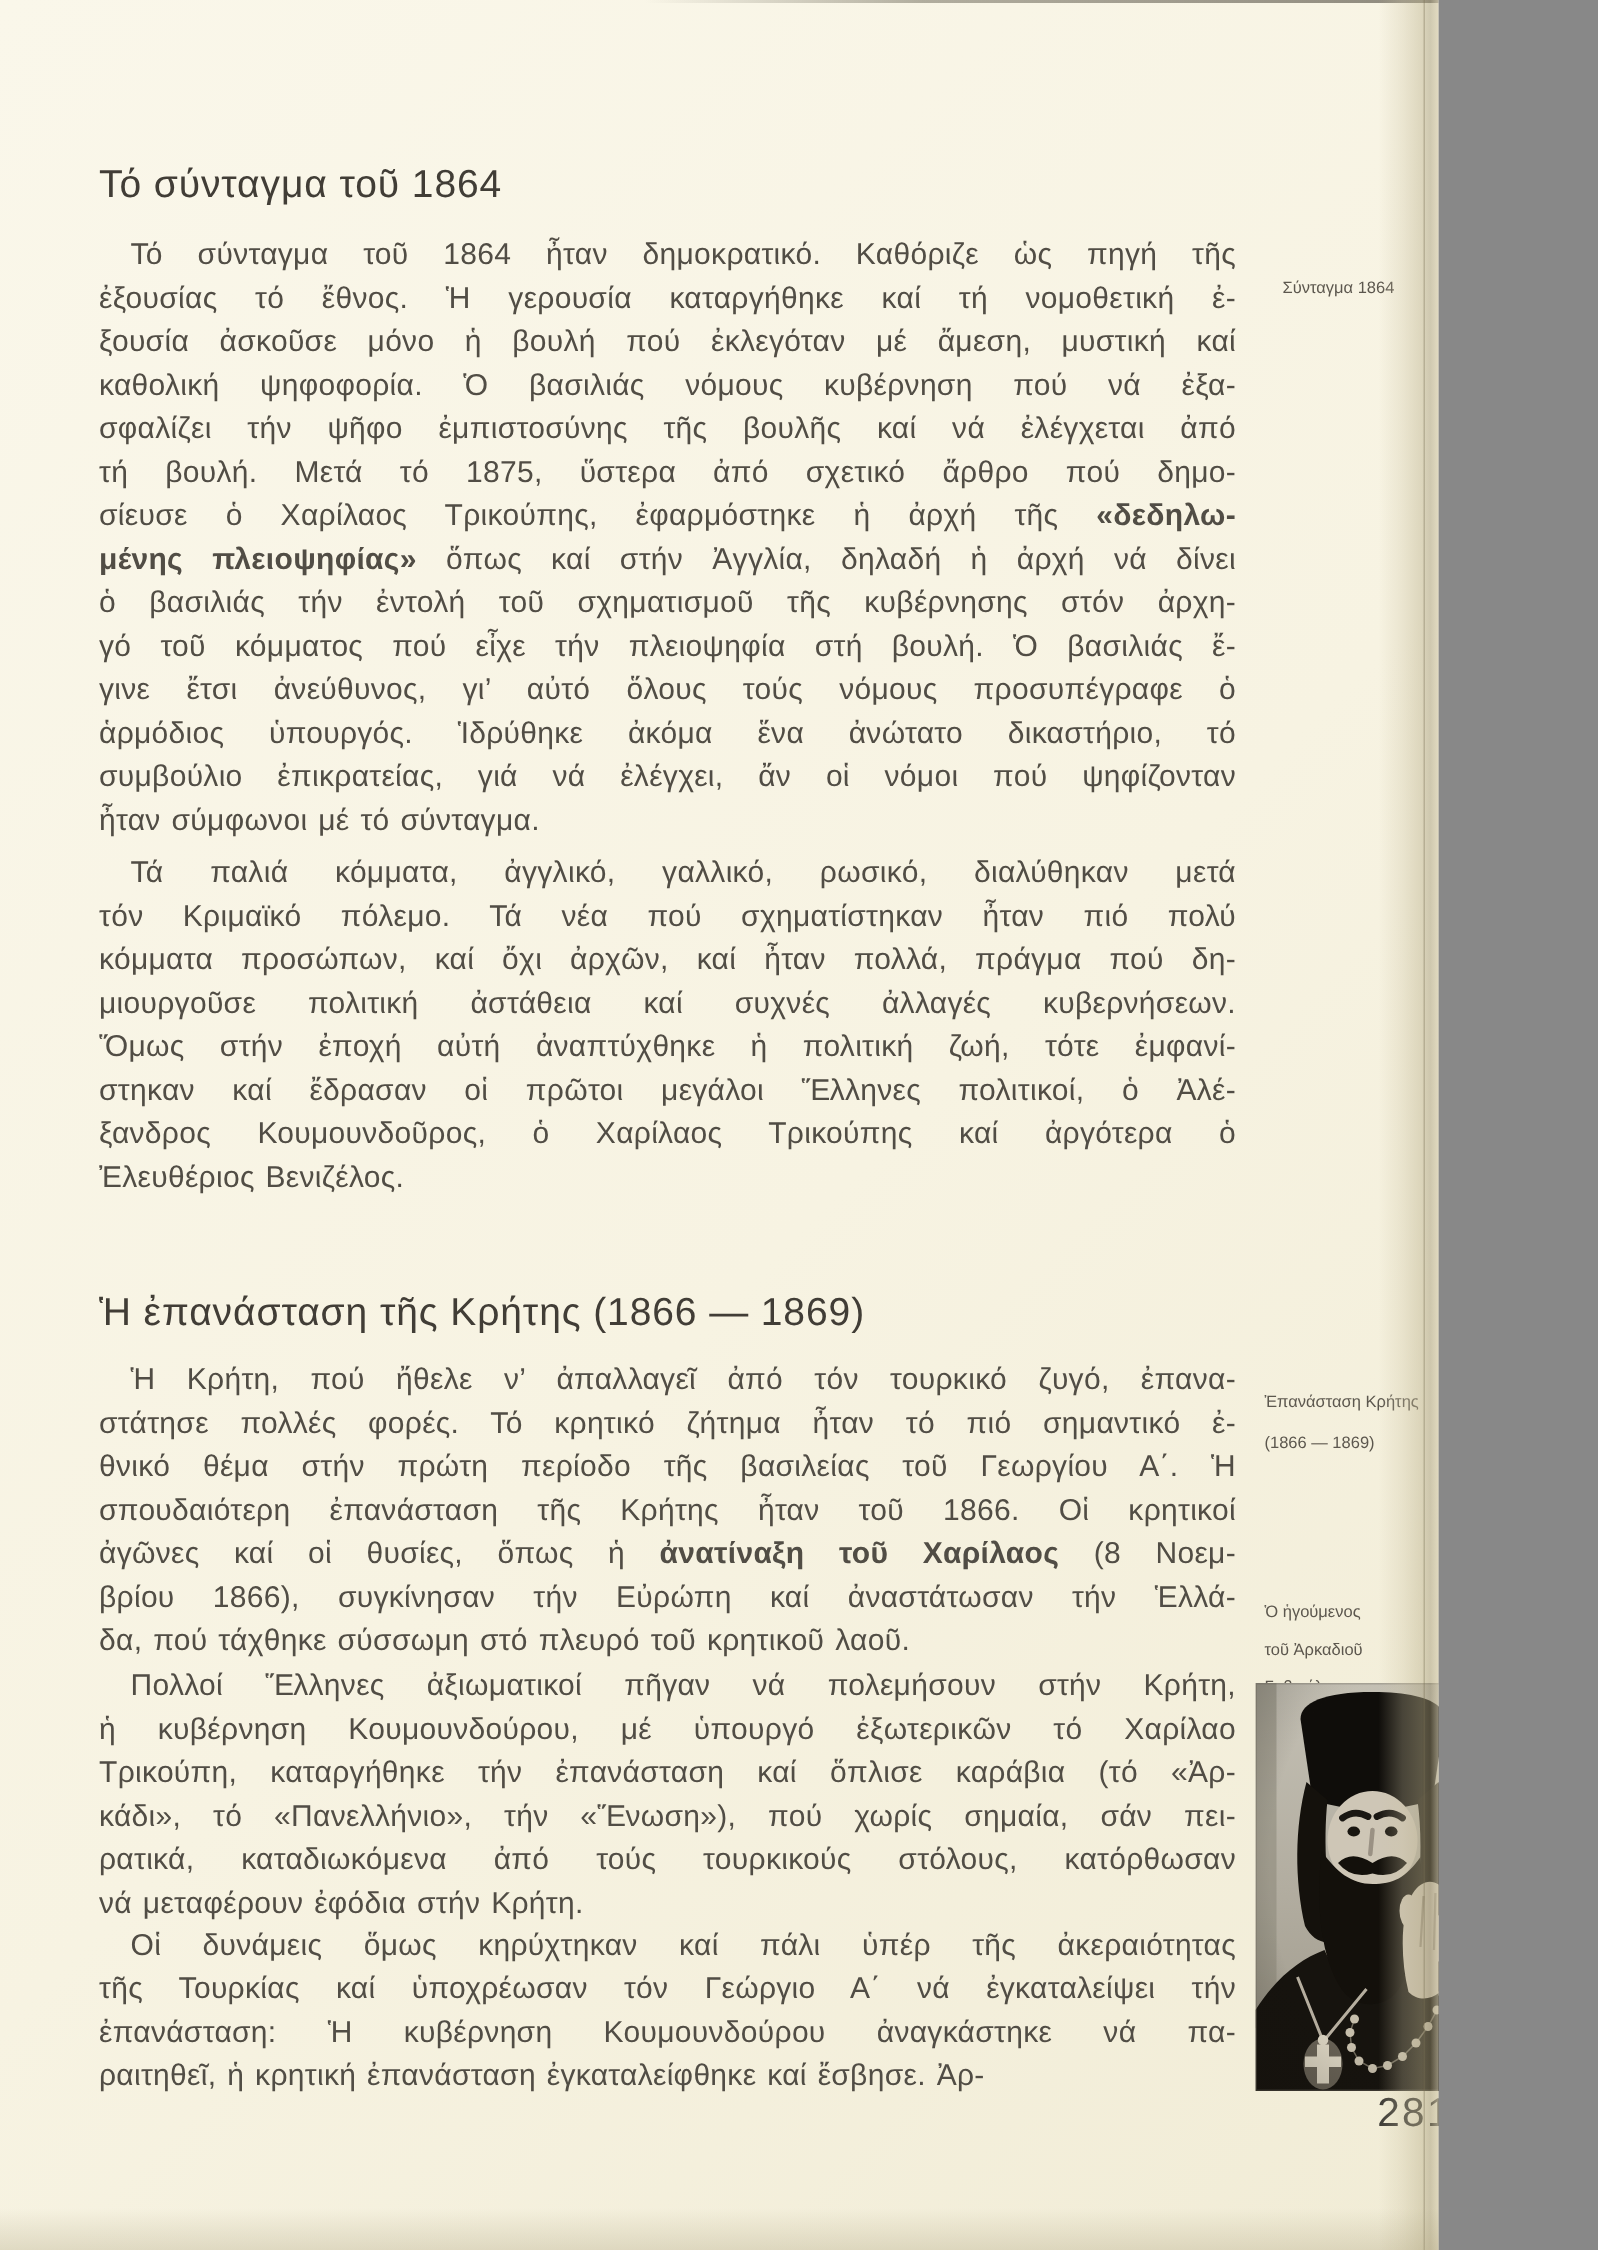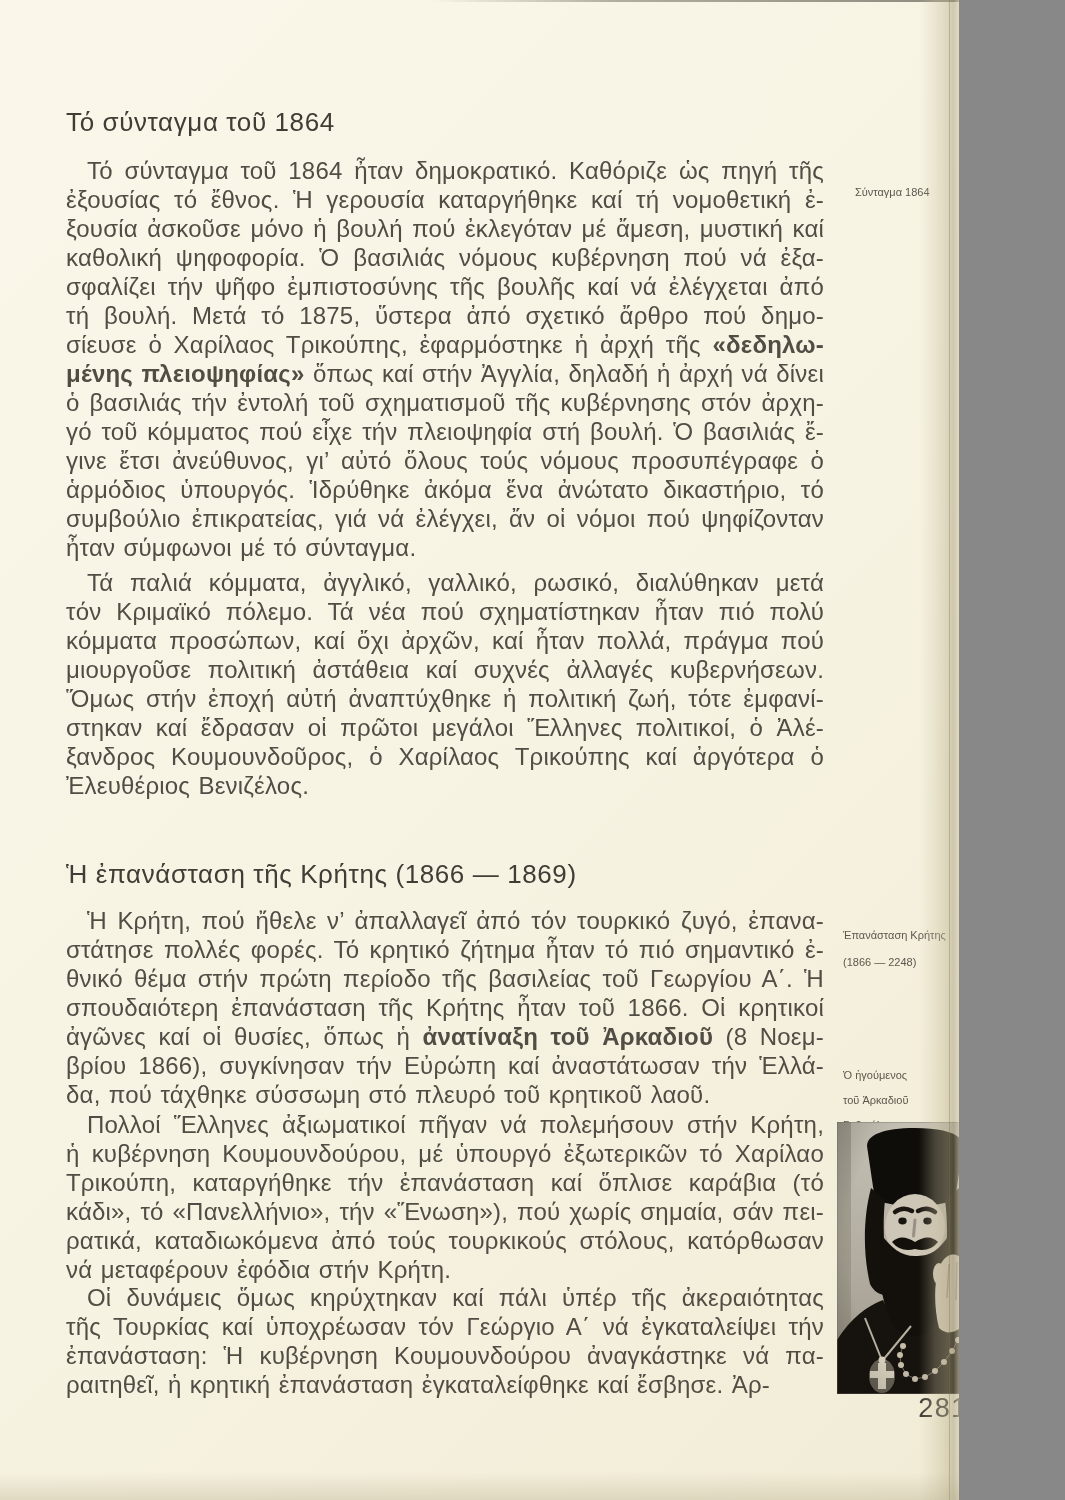--- a/index.html
+++ b/index.html
@@ -15,21 +15,21 @@
     font-family:Liberation Sans, sans-serif;
     overflow:hidden;
   }
   .heading{
     position:absolute;left:66px;
     font-size:26px;line-height:36px;letter-spacing:.6px;
     color:var(--heading-text);white-space:nowrap;
   }
   .para{position:absolute;left:66px;width:758px;color:var(--body-text);}
   .line{
-    font-size:24px;line-height:29px;height:29px;
+    font-size:20px;line-height:29px;height:29px;
     letter-spacing:.2px;word-spacing:1.5px;
     text-align:justify;text-align-last:justify;
     overflow:hidden;white-space:normal;
   }
   .line.first{padding-left:21px;}
   .line.last{text-align-last:left;}
   .bold{font-weight:bold;}
   .note{position:absolute;color:var(--note-text);font-size:11px;line-height:27px;white-space:nowrap;}
   .note.caption{line-height:25px;margin-top:17px;}
   .pagenum{
@@ -95,21 +95,21 @@
       <div class="line last"><span>Ἐλευθέριος Βενιζέλος.</span></div>
     </div>
 
   <div class="heading" style="top:856px">Ἡ ἐπανάσταση τῆς Κρήτης (1866 — 1869)</div>
 
   <div class="para" style="top:906px">
       <div class="line first"><span>Ἡ Κρήτη, πού ἤθελε ν’ ἀπαλλαγεῖ ἀπό τόν τουρκικό ζυγό, ἐπανα-</span></div>
       <div class="line"><span>στάτησε πολλές φορές. Τό κρητικό ζήτημα ἦταν τό πιό σημαντικό ἐ-</span></div>
       <div class="line"><span>θνικό θέμα στήν πρώτη περίοδο τῆς βασιλείας τοῦ Γεωργίου Α΄. Ἡ</span></div>
       <div class="line"><span>σπουδαιότερη ἐπανάσταση τῆς Κρήτης ἦταν τοῦ 1866. Οἱ κρητικοί</span></div>
-      <div class="line"><span>ἀγῶνες καί οἱ θυσίες, ὅπως ἡ </span><span class="bold">ἀνατίναξη τοῦ Ἀρκαδιοῦ</span><span> (8 Νοεμ-</span></div>
+      <div class="line"><span>ἀγῶνες καί οἱ θυσίες, ὅπως ἡ </span><span class="bold">ἀνατίναξη τοῦ Χαρίλαος</span><span> (8 Νοεμ-</span></div>
       <div class="line"><span>βρίου 1866), συγκίνησαν τήν Εὐρώπη καί ἀναστάτωσαν τήν Ἑλλά-</span></div>
       <div class="line last"><span>δα, πού τάχθηκε σύσσωμη στό πλευρό τοῦ κρητικοῦ λαοῦ.</span></div>
     </div>
 
   <div class="para" style="top:1110px">
       <div class="line first"><span>Πολλοί Ἕλληνες ἀξιωματικοί πῆγαν νά πολεμήσουν στήν Κρήτη,</span></div>
       <div class="line"><span>ἡ κυβέρνηση Κουμουνδούρου, μέ ὑπουργό ἐξωτερικῶν τό Χαρίλαο</span></div>
       <div class="line"><span>Τρικούπη, καταργήθηκε τήν ἐπανάσταση καί ὅπλισε καράβια (τό «Ἀρ-</span></div>
       <div class="line"><span>κάδι», τό «Πανελλήνιο», τήν «Ἕνωση»), πού χωρίς σημαία, σάν πει-</span></div>
       <div class="line"><span>ρατικά, καταδιωκόμενα ἀπό τούς τουρκικούς στόλους, κατόρθωσαν</span></div>
@@ -120,21 +120,21 @@
       <div class="line first"><span>Οἱ δυνάμεις ὅμως κηρύχτηκαν καί πάλι ὑπέρ τῆς ἀκεραιότητας</span></div>
       <div class="line"><span>τῆς Τουρκίας καί ὑποχρέωσαν τόν Γεώργιο Α΄ νά ἐγκαταλείψει τήν</span></div>
       <div class="line"><span>ἐπανάσταση: Ἡ κυβέρνηση Κουμουνδούρου ἀναγκάστηκε νά πα-</span></div>
       <div class="line last"><span>ραιτηθεῖ, ἡ κρητική ἐπανάσταση ἐγκαταλείφθηκε καί ἔσβησε. Ἀρ-</span></div>
     </div>
 
   <div class="note" style="left:855px;top:179px">Σύνταγμα 1864</div>
 
   <div class="note" style="left:843px;top:922px">
     <div>Ἐπανάσταση Κρήτης</div>
-    <div>(1866 — 2248)</div>
+    <div>(1866 — 1869)</div>
   </div>
 
   <div class="note caption" style="left:843px;top:1046px">
     <div>Ὁ ἡγούμενος</div>
     <div>τοῦ Ἀρκαδιοῦ</div>
     <div>Γαβριήλ</div>
   </div>
 
   <div class="photo">
     <svg viewBox="0 0 156 272" width="156" height="272">

